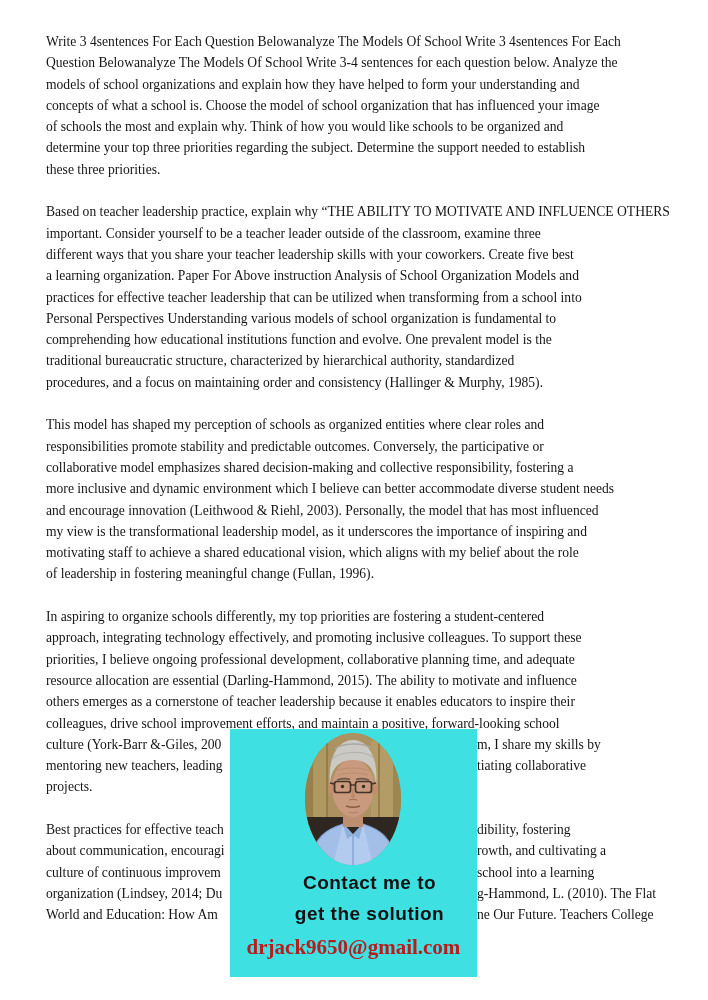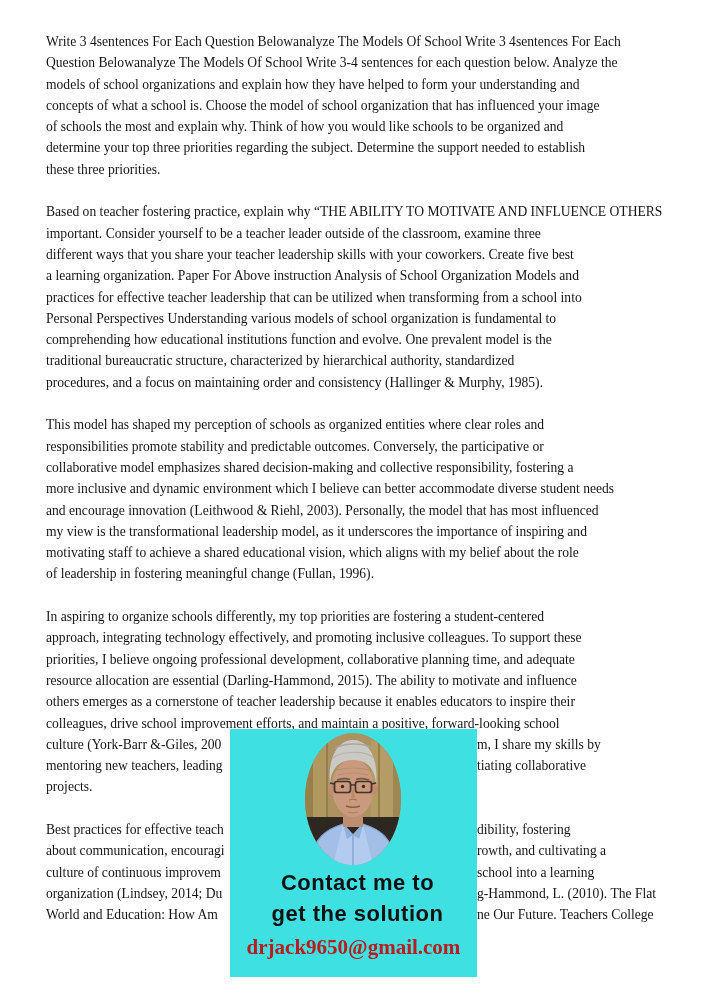--- a/index.html
+++ b/index.html
@@ -55,27 +55,27 @@
   }
   .portrait {
     position: absolute;
     left: 75px;
     top: 4px;
     width: 96px;
     height: 132px;
   }
   .contact-heading {
     position: absolute;
-    left: 4px;
+    left: 16px;
     top: 138px;
     width: 100%;
     text-align: center;
     font-family: "Liberation Sans", sans-serif;
     font-weight: 700;
-    font-size: 22px;
+    font-size: 19px;
     line-height: 31px;
     letter-spacing: 0.5px;
   }
   .contact-email {
     position: absolute;
     left: 0;
     top: 204px;
     width: 100%;
     text-align: center;
     font-family: "Liberation Serif", serif;
@@ -93,21 +93,21 @@
       <div class="para">
         <div class="line">Write 3 4sentences For Each Question Belowanalyze The Models Of School Write 3 4sentences For Each</div>
         <div class="line">Question Belowanalyze The Models Of School Write 3-4 sentences for each question below. Analyze the</div>
         <div class="line">models of school organizations and explain how they have helped to form your understanding and</div>
         <div class="line">concepts of what a school is. Choose the model of school organization that has influenced your image</div>
         <div class="line">of schools the most and explain why. Think of how you would like schools to be organized and</div>
         <div class="line">determine your top three priorities regarding the subject. Determine the support needed to establish</div>
         <div class="line">these three priorities.</div>
       </div>
       <div class="para">
-        <div class="line">Based on teacher fostering practice, explain why “THE ABILITY TO MOTIVATE AND INFLUENCE OTHERS</div>
+        <div class="line">Based on teacher leadership practice, explain why “THE ABILITY TO MOTIVATE AND INFLUENCE OTHERS</div>
         <div class="line">important. Consider yourself to be a teacher leader outside of the classroom, examine three</div>
         <div class="line">different ways that you share your teacher leadership skills with your coworkers. Create five best</div>
         <div class="line">a learning organization. Paper For Above instruction Analysis of School Organization Models and</div>
         <div class="line">practices for effective teacher leadership that can be utilized when transforming from a school into</div>
         <div class="line">Personal Perspectives Understanding various models of school organization is fundamental to</div>
         <div class="line">comprehending how educational institutions function and evolve. One prevalent model is the</div>
         <div class="line">traditional bureaucratic structure, characterized by hierarchical authority, standardized</div>
         <div class="line">procedures, and a focus on maintaining order and consistency (Hallinger &amp; Murphy, 1985).</div>
       </div>
       <div class="para">

